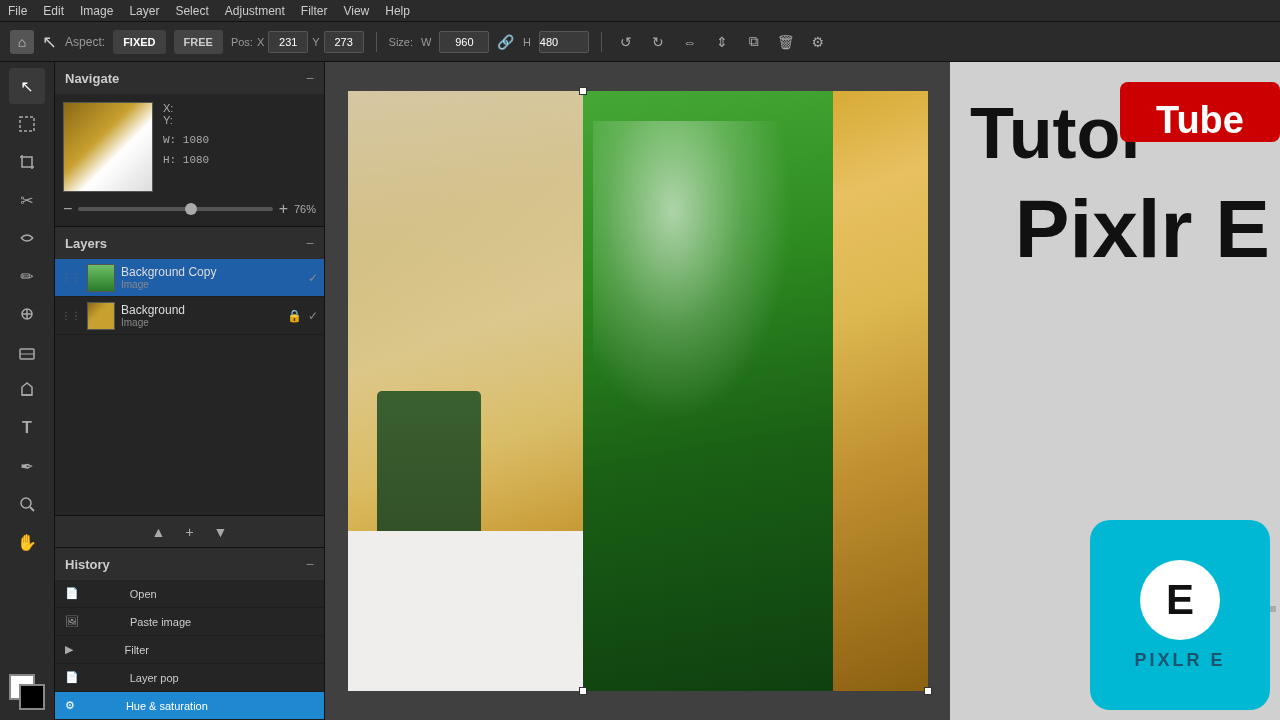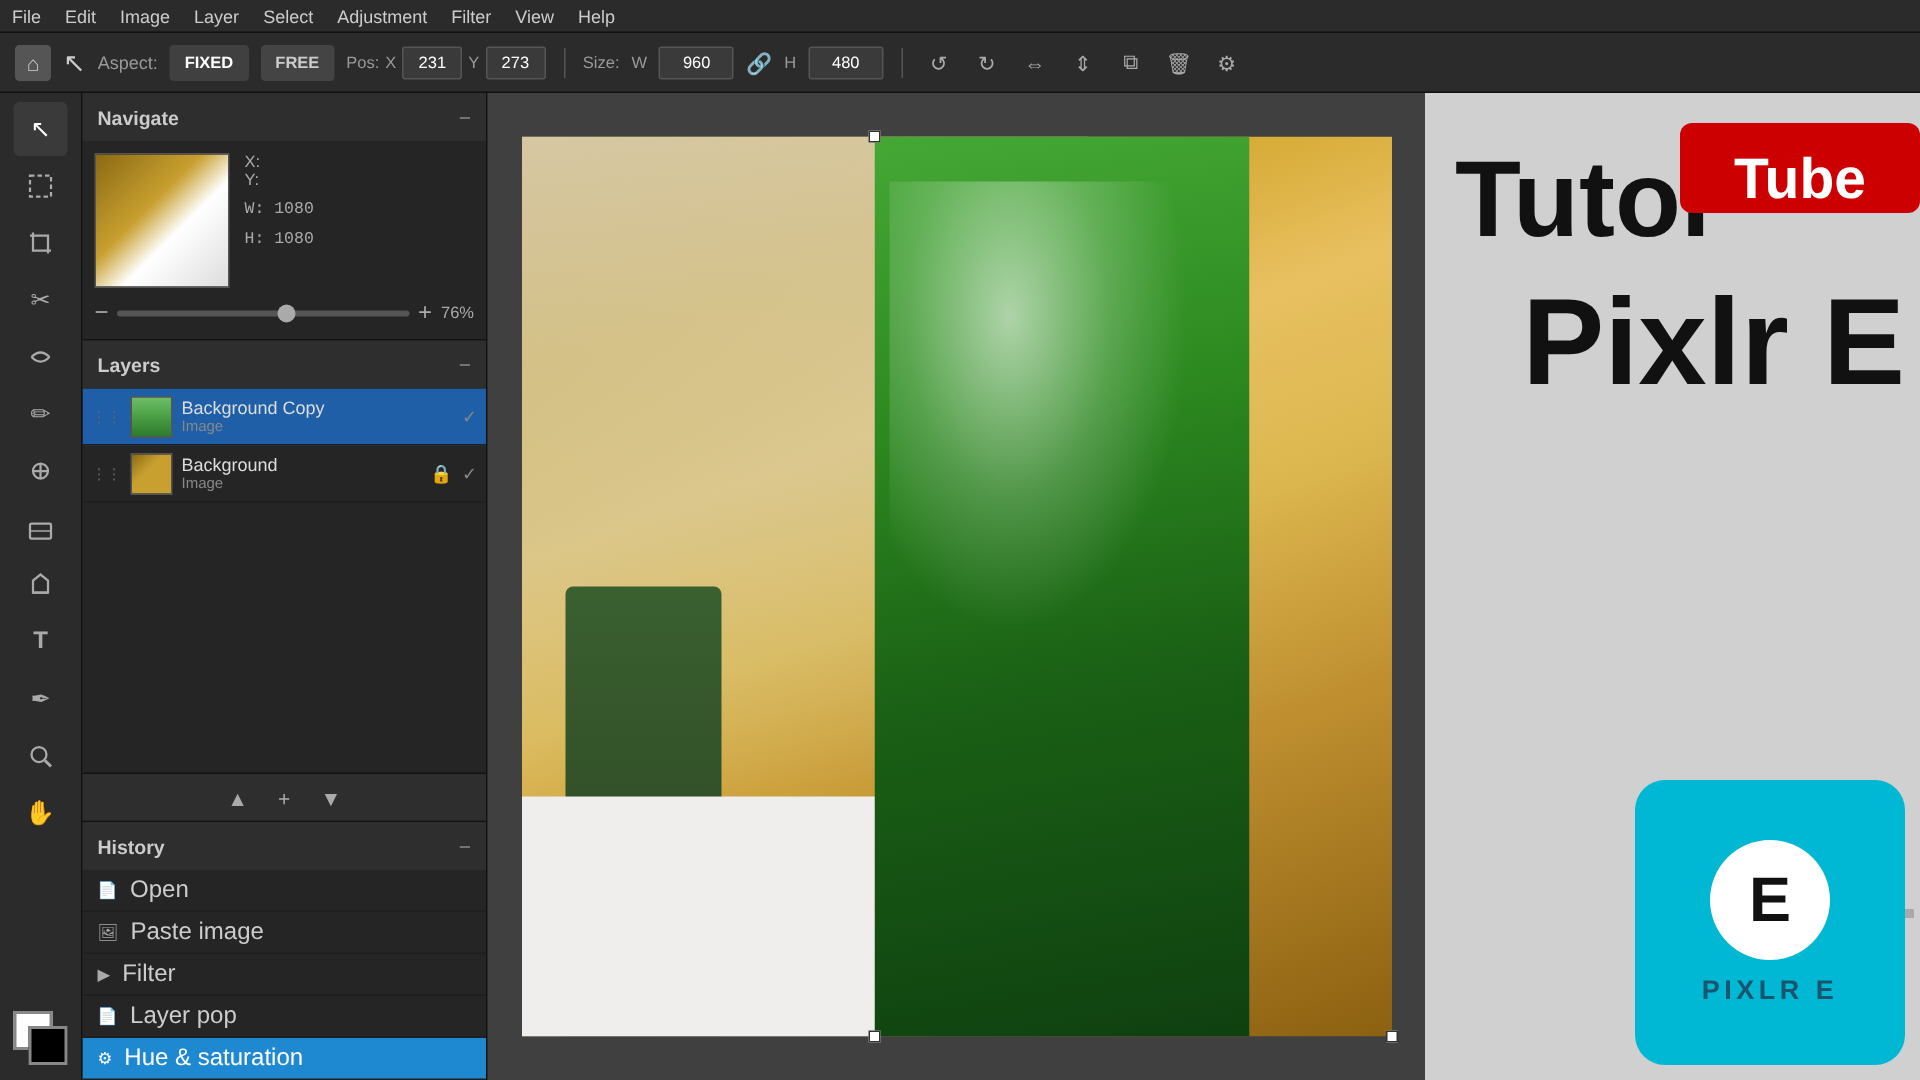--- a/index.html
+++ b/index.html
@@ -253,21 +253,21 @@
       height: 28px;
       display: flex;
       align-items: center;
       padding: 0 10px;
       gap: 8px;
       cursor: pointer;
       border-bottom: 1px solid #1e1e1e;
     }
     .history-item.active { background: #1e5fa8; }
     .history-item-icon { color: #aaa; font-size: 11px; }
-    .history-item-label { color: #ccc; font-size: 16px; }
+    .history-item-label { color: #ccc; font-size: 11px; margin-left: 43px; }
 
     
     .canvas-area {
       flex: 1;
       background: #404040;
       position: relative;
       overflow: hidden;
       display: flex;
       align-items: center;
       justify-content: center;
@@ -383,21 +383,21 @@
     <input type="text" value="231" style="">
     <label>Y</label>
     <input type="text" value="273" style="">
   </div>
   <div class="separator"></div>
   <span class="toolbar-size-label">Size:</span>
   <span class="toolbar-size-label">W</span>
   <input type="text" class="toolbar-coord" style="width: 50px; height: 22px; background: rgb(58, 58, 58); border: 1px solid rgb(85, 85, 85); color: rgb(255, 255, 255); font-size: 11px; text-align: center; border-radius: 2px;" value="960">
   <span style="color:#aaa;font-size:14px;">🔗</span>
   <span class="toolbar-size-label">H</span>
-  <input type="text" class="toolbar-coord" style="width: 50px; height: 22px; background: rgb(58, 58, 58); border: 1px solid rgb(85, 85, 85); color: rgb(255, 255, 255); font-size: 11px; text-align: center; border-radius: 2px;" value="480">
+  <input type="text" class="toolbar-coord" style="width: 50px; height: 22px; background: rgb(58, 58, 58); border: 1px solid rgb(85, 85, 85); color: rgb(255, 255, 255); font-size: 11px; border-radius: 2px;" value="480">
   <div class="separator"></div>
   <button class="toolbar-icon-btn">↺</button>
   <button class="toolbar-icon-btn">↻</button>
   <button class="toolbar-icon-btn">⇔</button>
   <button class="toolbar-icon-btn">⇕</button>
   <button class="toolbar-icon-btn">⧉</button>
   <button class="toolbar-icon-btn">🗑</button>
   <button class="toolbar-icon-btn">⚙</button>
 </div>
 

